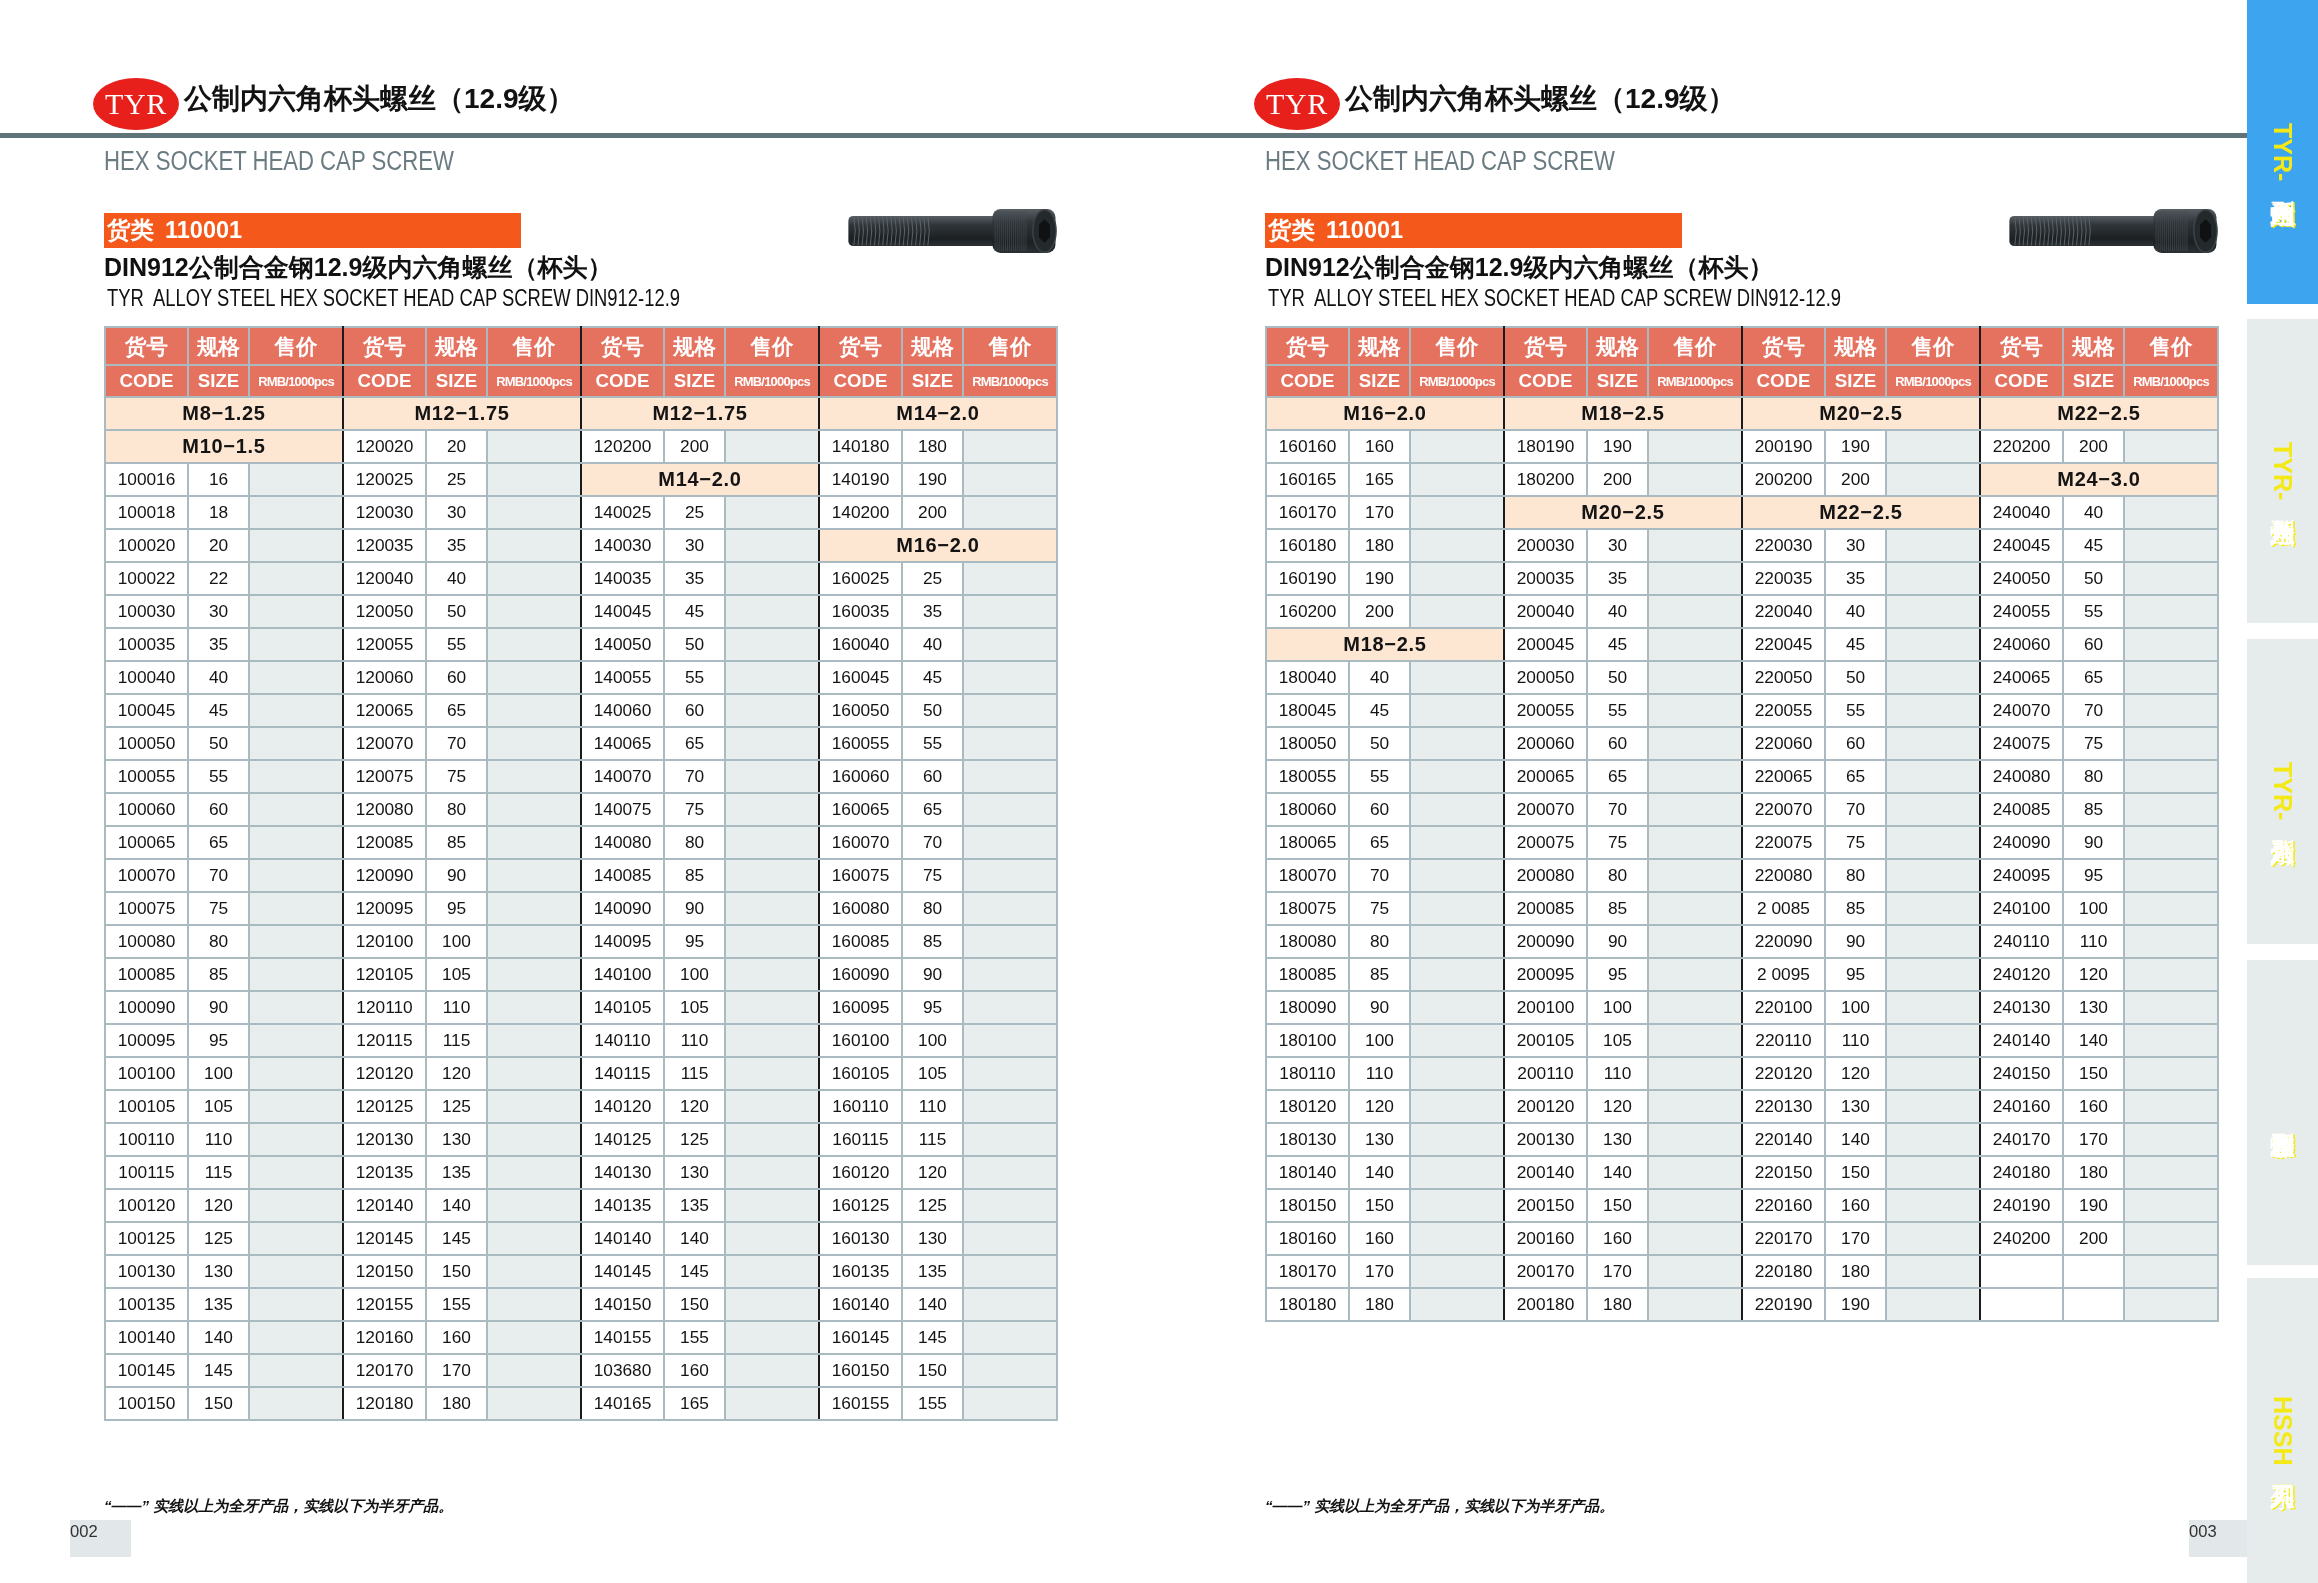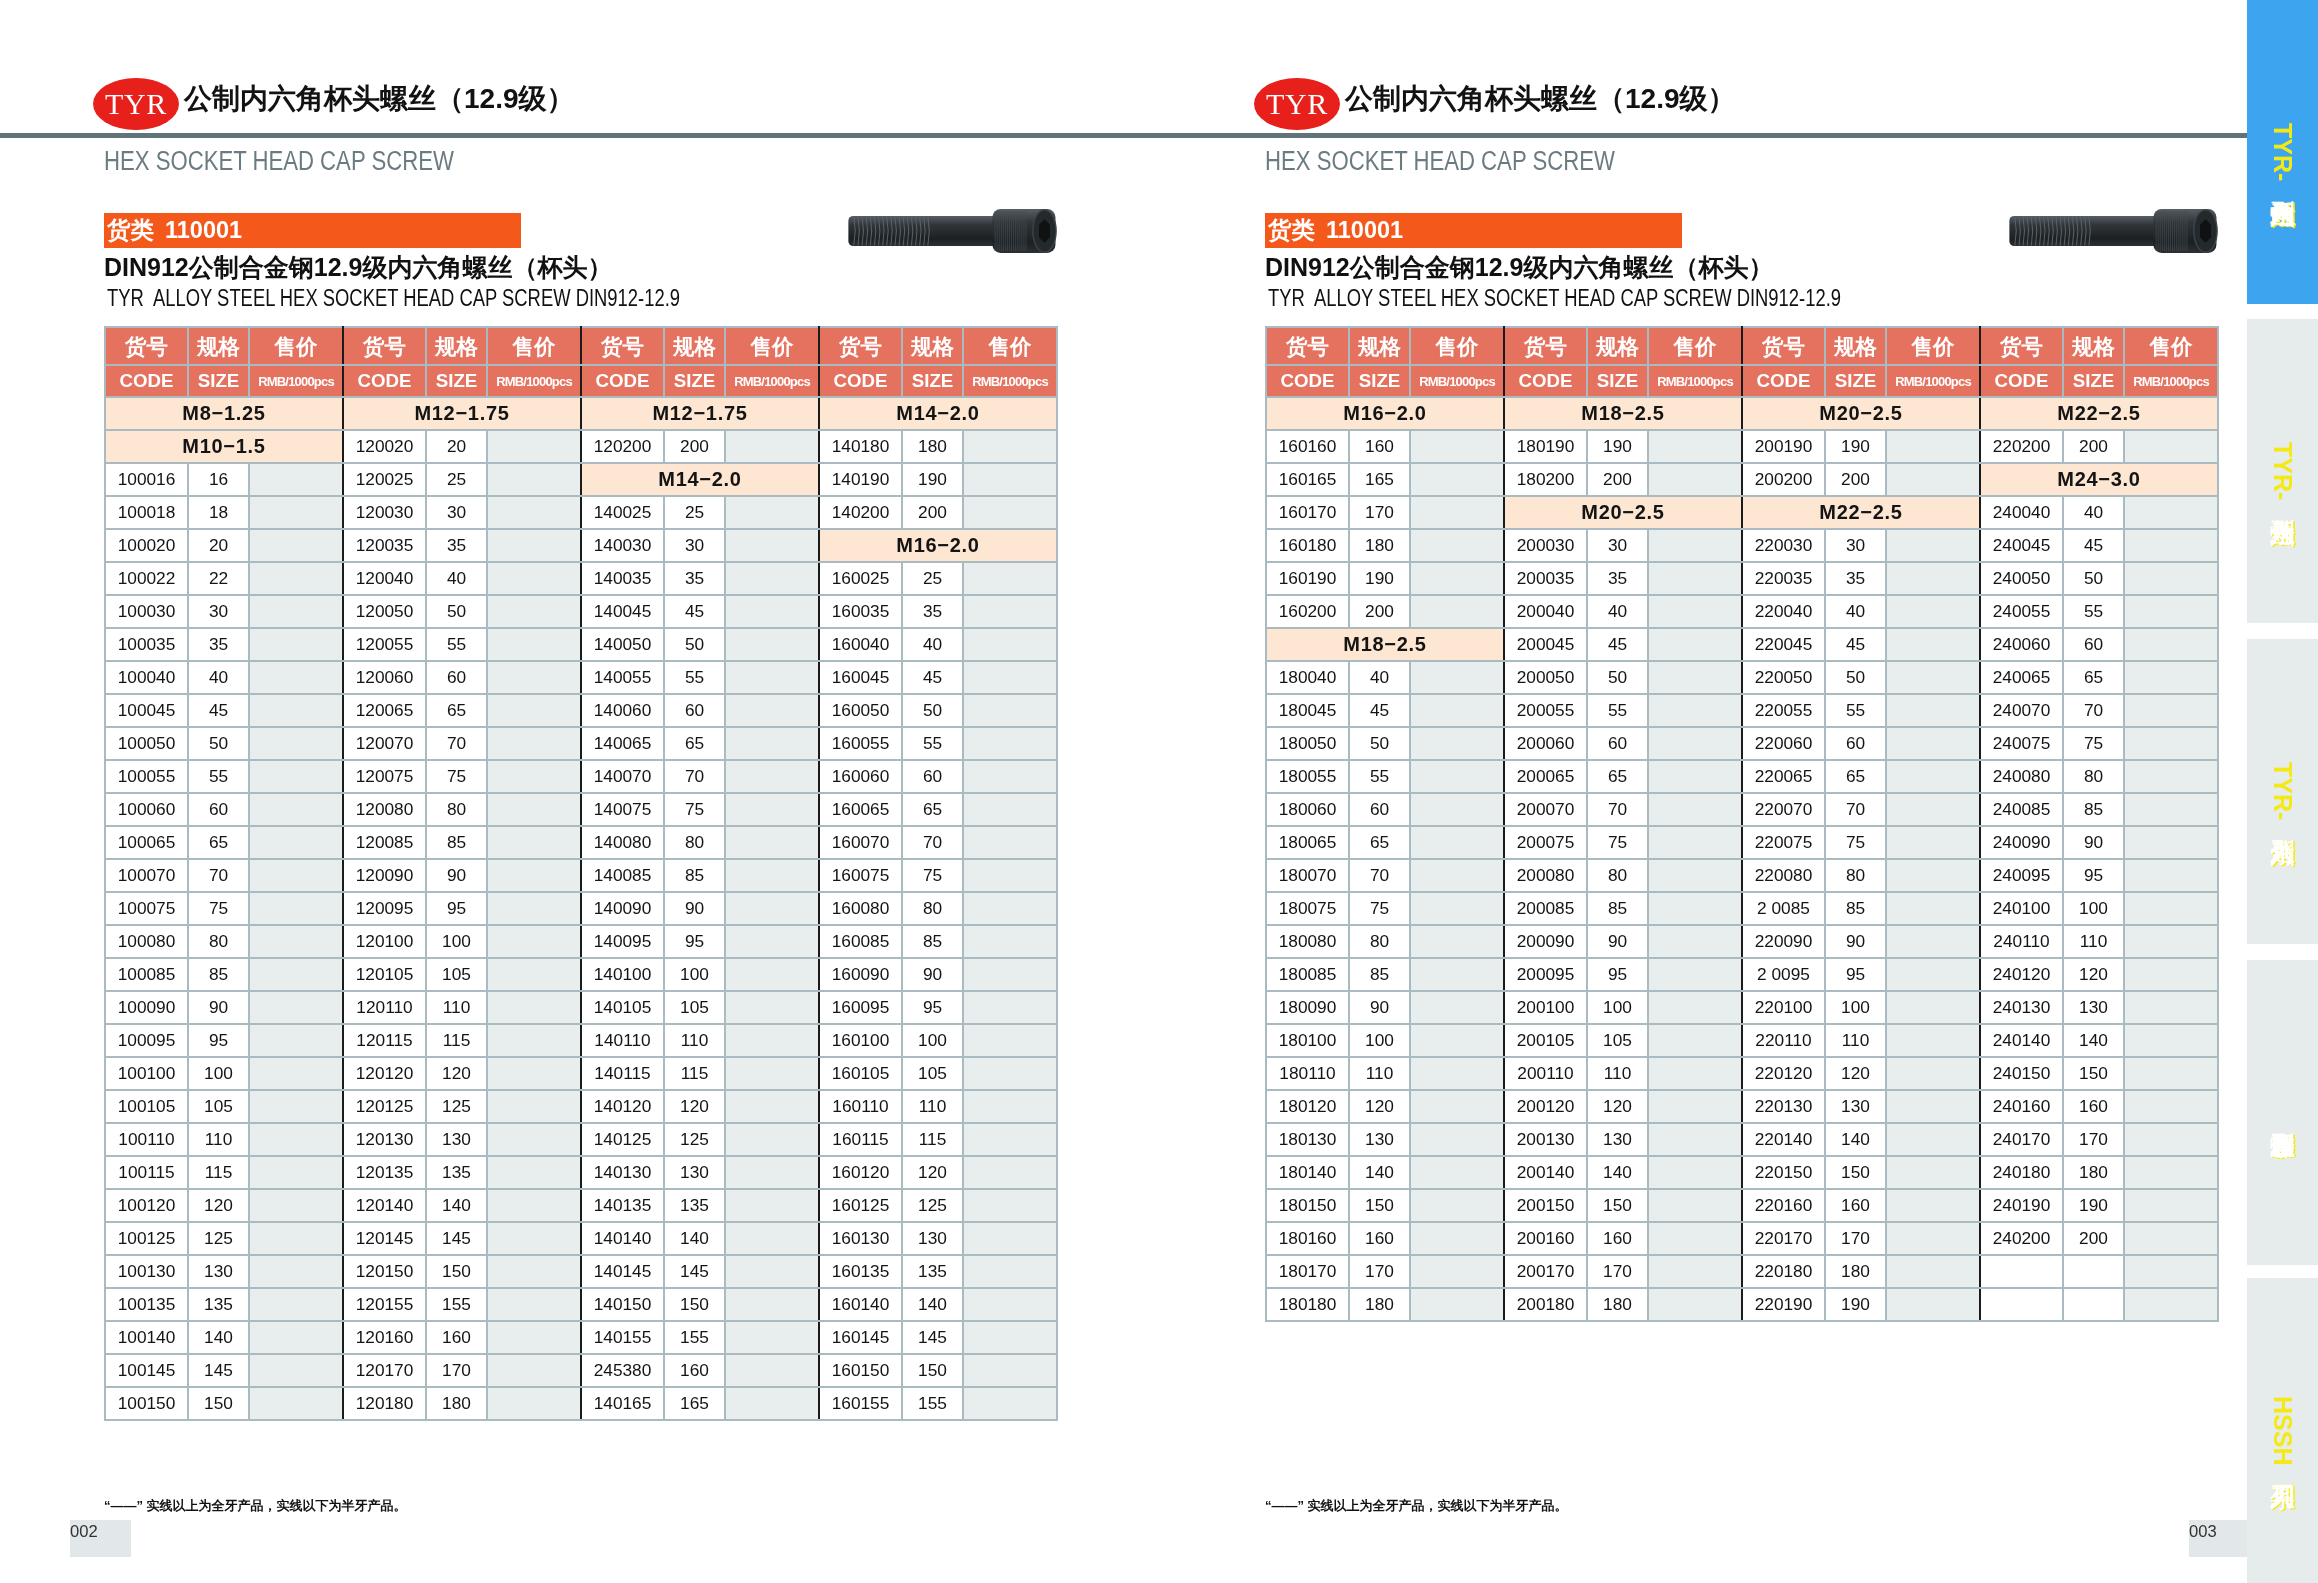--- a/index.html
+++ b/index.html
@@ -31,21 +31,21 @@
   .spec tr.h1{height:38px;} .spec tr.h2{height:32px;}
   .spec th{background:var(--salmon);color:#fff;font-weight:bold;}
   .spec tr.h1 th{font-size:21.4px;}
   .spec tr.h2 th{font-size:18.7px;}
   .spec tr.h2 th.c-price{font-size:13px;letter-spacing:-0.8px;}
   .spec tbody tr{height:33px;}
   .spec td{font-size:17.3px;color:#141414;background:#fff;}
   .spec td.c-price{background:var(--price);}
   .spec td.sec{background:var(--peach);font-weight:bold;font-size:20px;letter-spacing:0.7px;}
   .spec .gend{border-right:2.8px solid #1b1b1b;}
-  .note{position:absolute;left:104px;top:1497px;font-size:13px;font-weight:bold;color:#111;white-space:nowrap;}
+  .note{position:absolute;left:104px;top:1497px;font-size:15px;font-weight:bold;color:#111;white-space:nowrap;font-style:italic;}
   .pnum{position:absolute;top:1520px;height:37px;width:61px;background:var(--pnum);color:#333;
         font-size:16.6px;line-height:23.5px;text-align:left;}
   .pnum.left{left:70px;} .pnum.right{left:1028px;width:59px;}
   .tabs{position:absolute;left:2247px;top:0;width:71px;height:1584px;}
   .tab{position:absolute;left:0;width:71px;display:flex;align-items:center;justify-content:center;background:var(--tab-inactive);}
   .tab.active{background:var(--tab-active);}
   .tab .txt{writing-mode:vertical-rl;font-size:25px;line-height:1;white-space:nowrap;}
   .tab .lat{color:#F4E914;font-weight:bold;}
   .tab .cjk{color:#fff;text-shadow:1.4px 0.7px 0 #F4E914;}
 </style>
@@ -521,21 +521,21 @@
           <td class="c-size">145</td>
           <td class="c-price"></td>
         </tr>
         <tr>
           <td class="c-code">100145</td>
           <td class="c-size">145</td>
           <td class="c-price gend"></td>
           <td class="c-code">120170</td>
           <td class="c-size">170</td>
           <td class="c-price gend"></td>
-          <td class="c-code">245380</td>
+          <td class="c-code">103680</td>
           <td class="c-size">160</td>
           <td class="c-price gend"></td>
           <td class="c-code">160150</td>
           <td class="c-size">150</td>
           <td class="c-price"></td>
         </tr>
         <tr>
           <td class="c-code">100150</td>
           <td class="c-size">150</td>
           <td class="c-price gend"></td>

